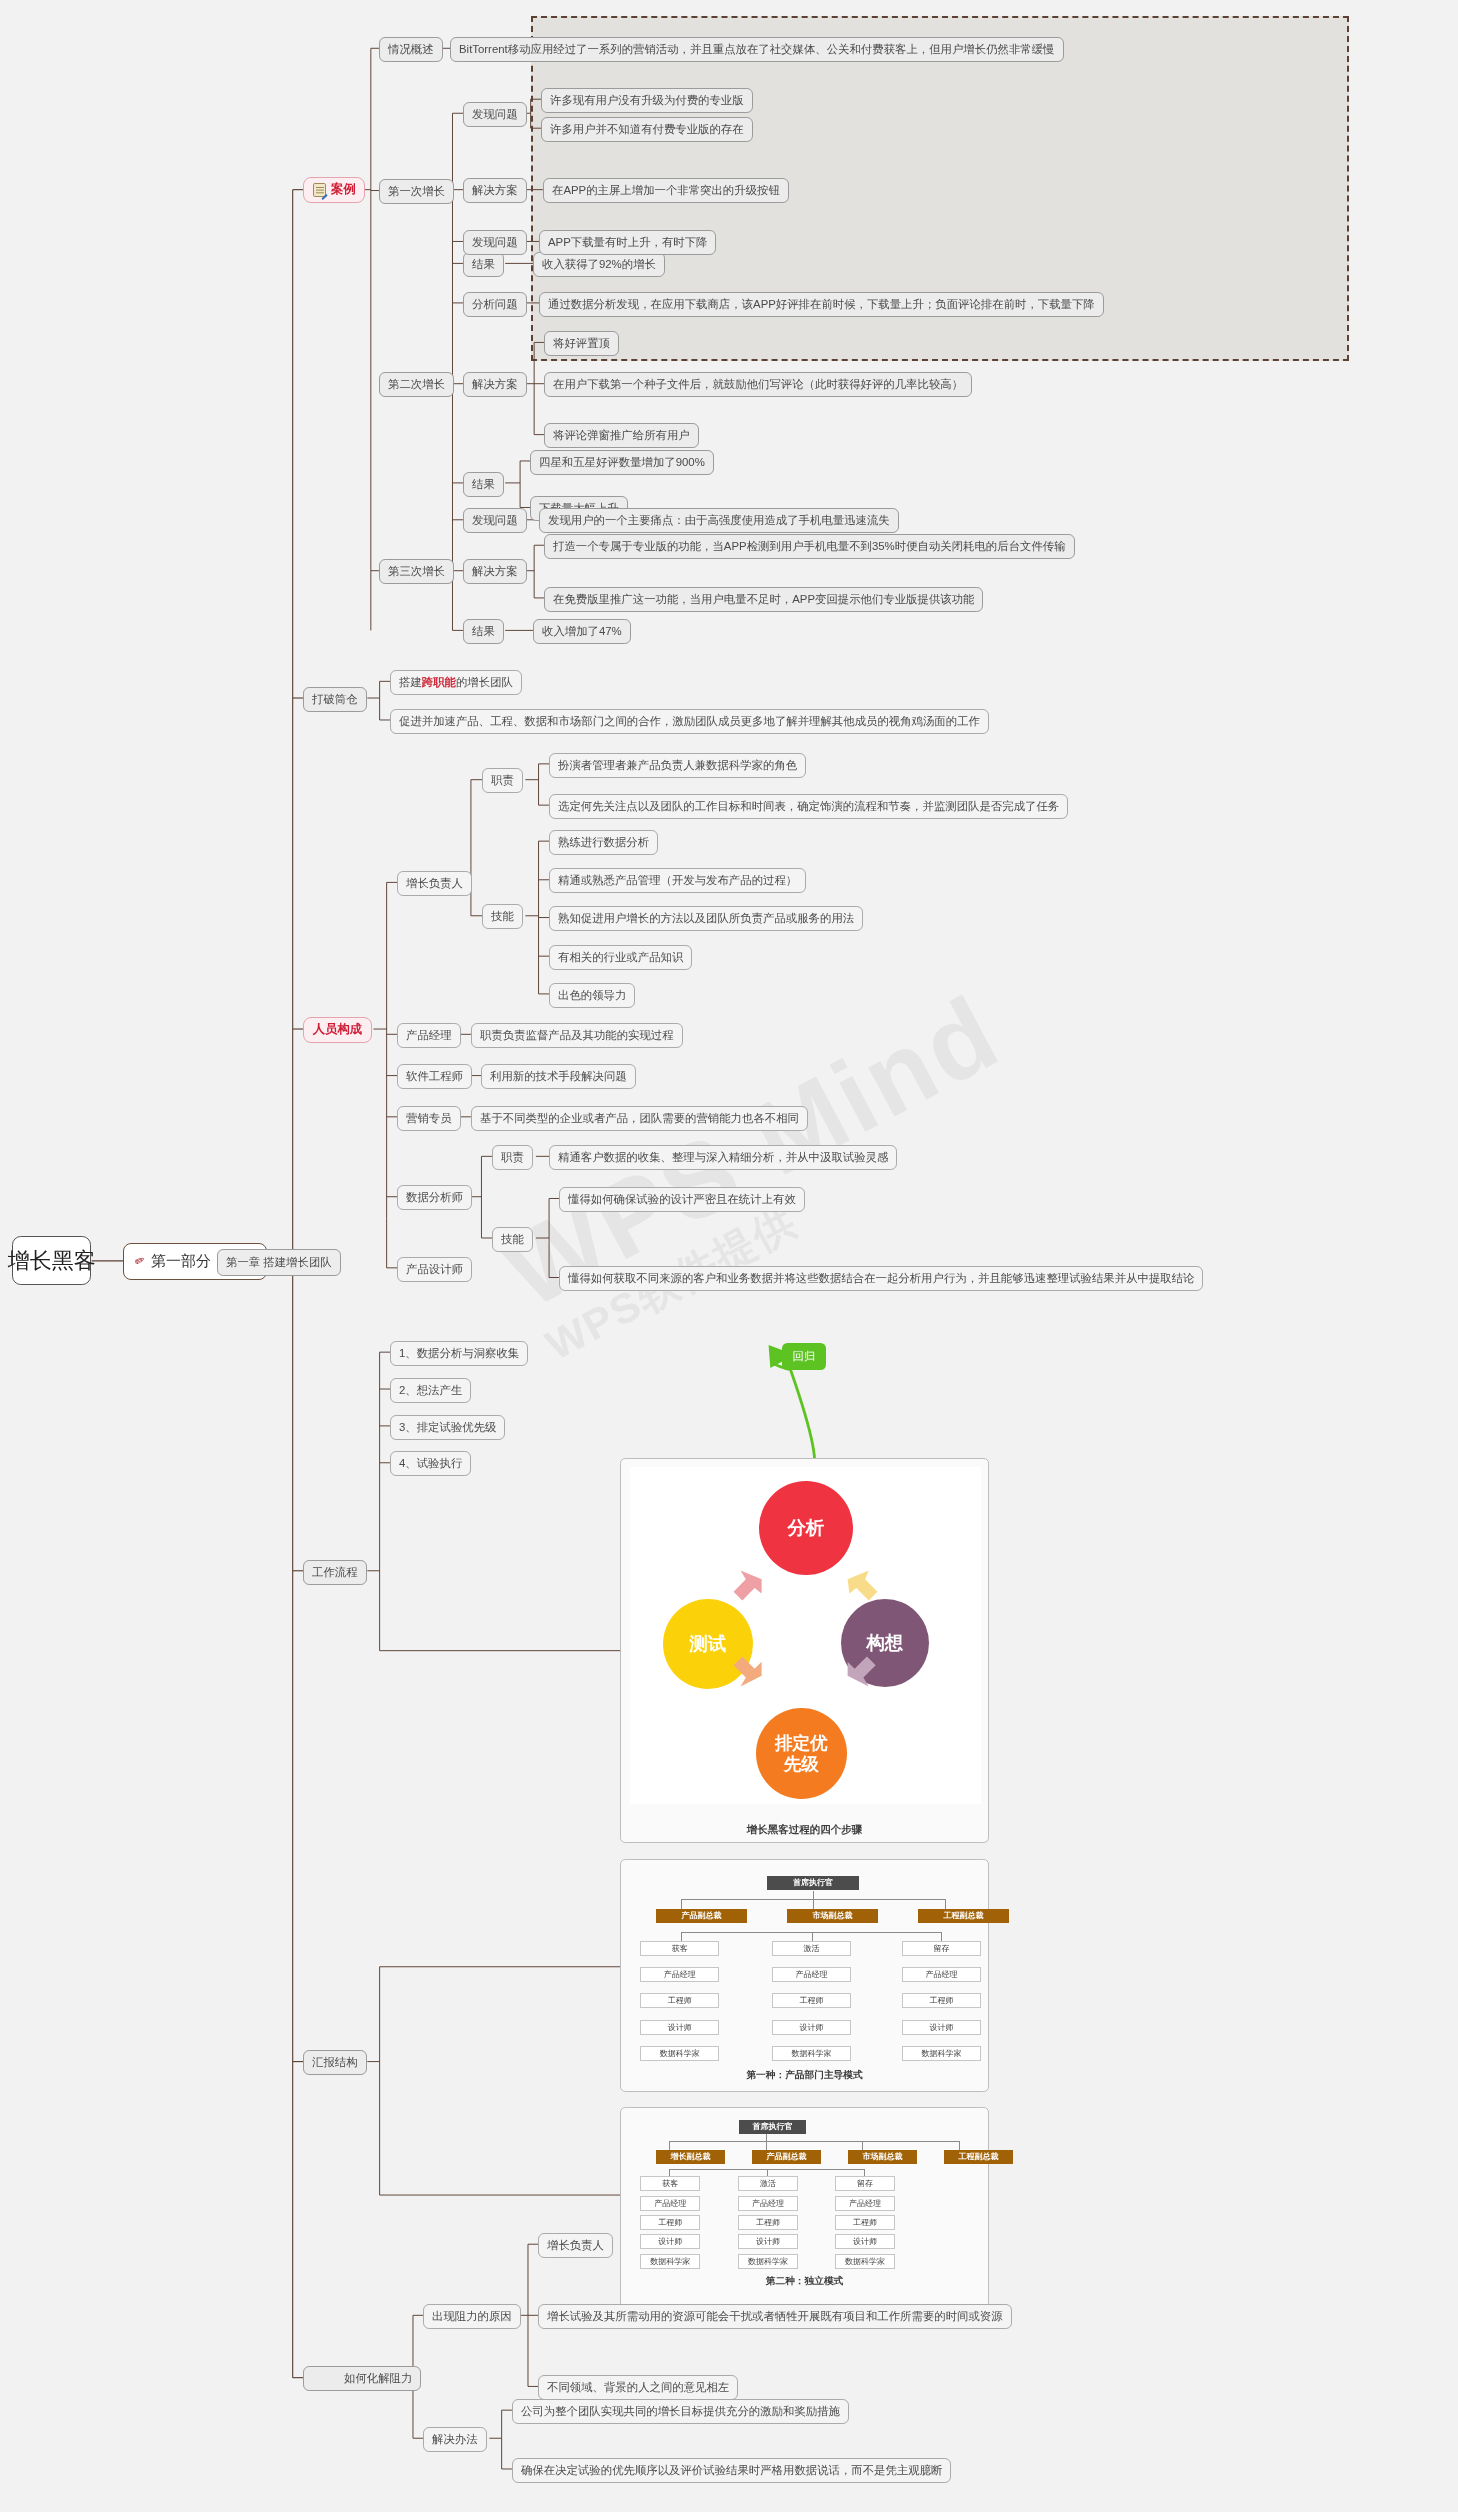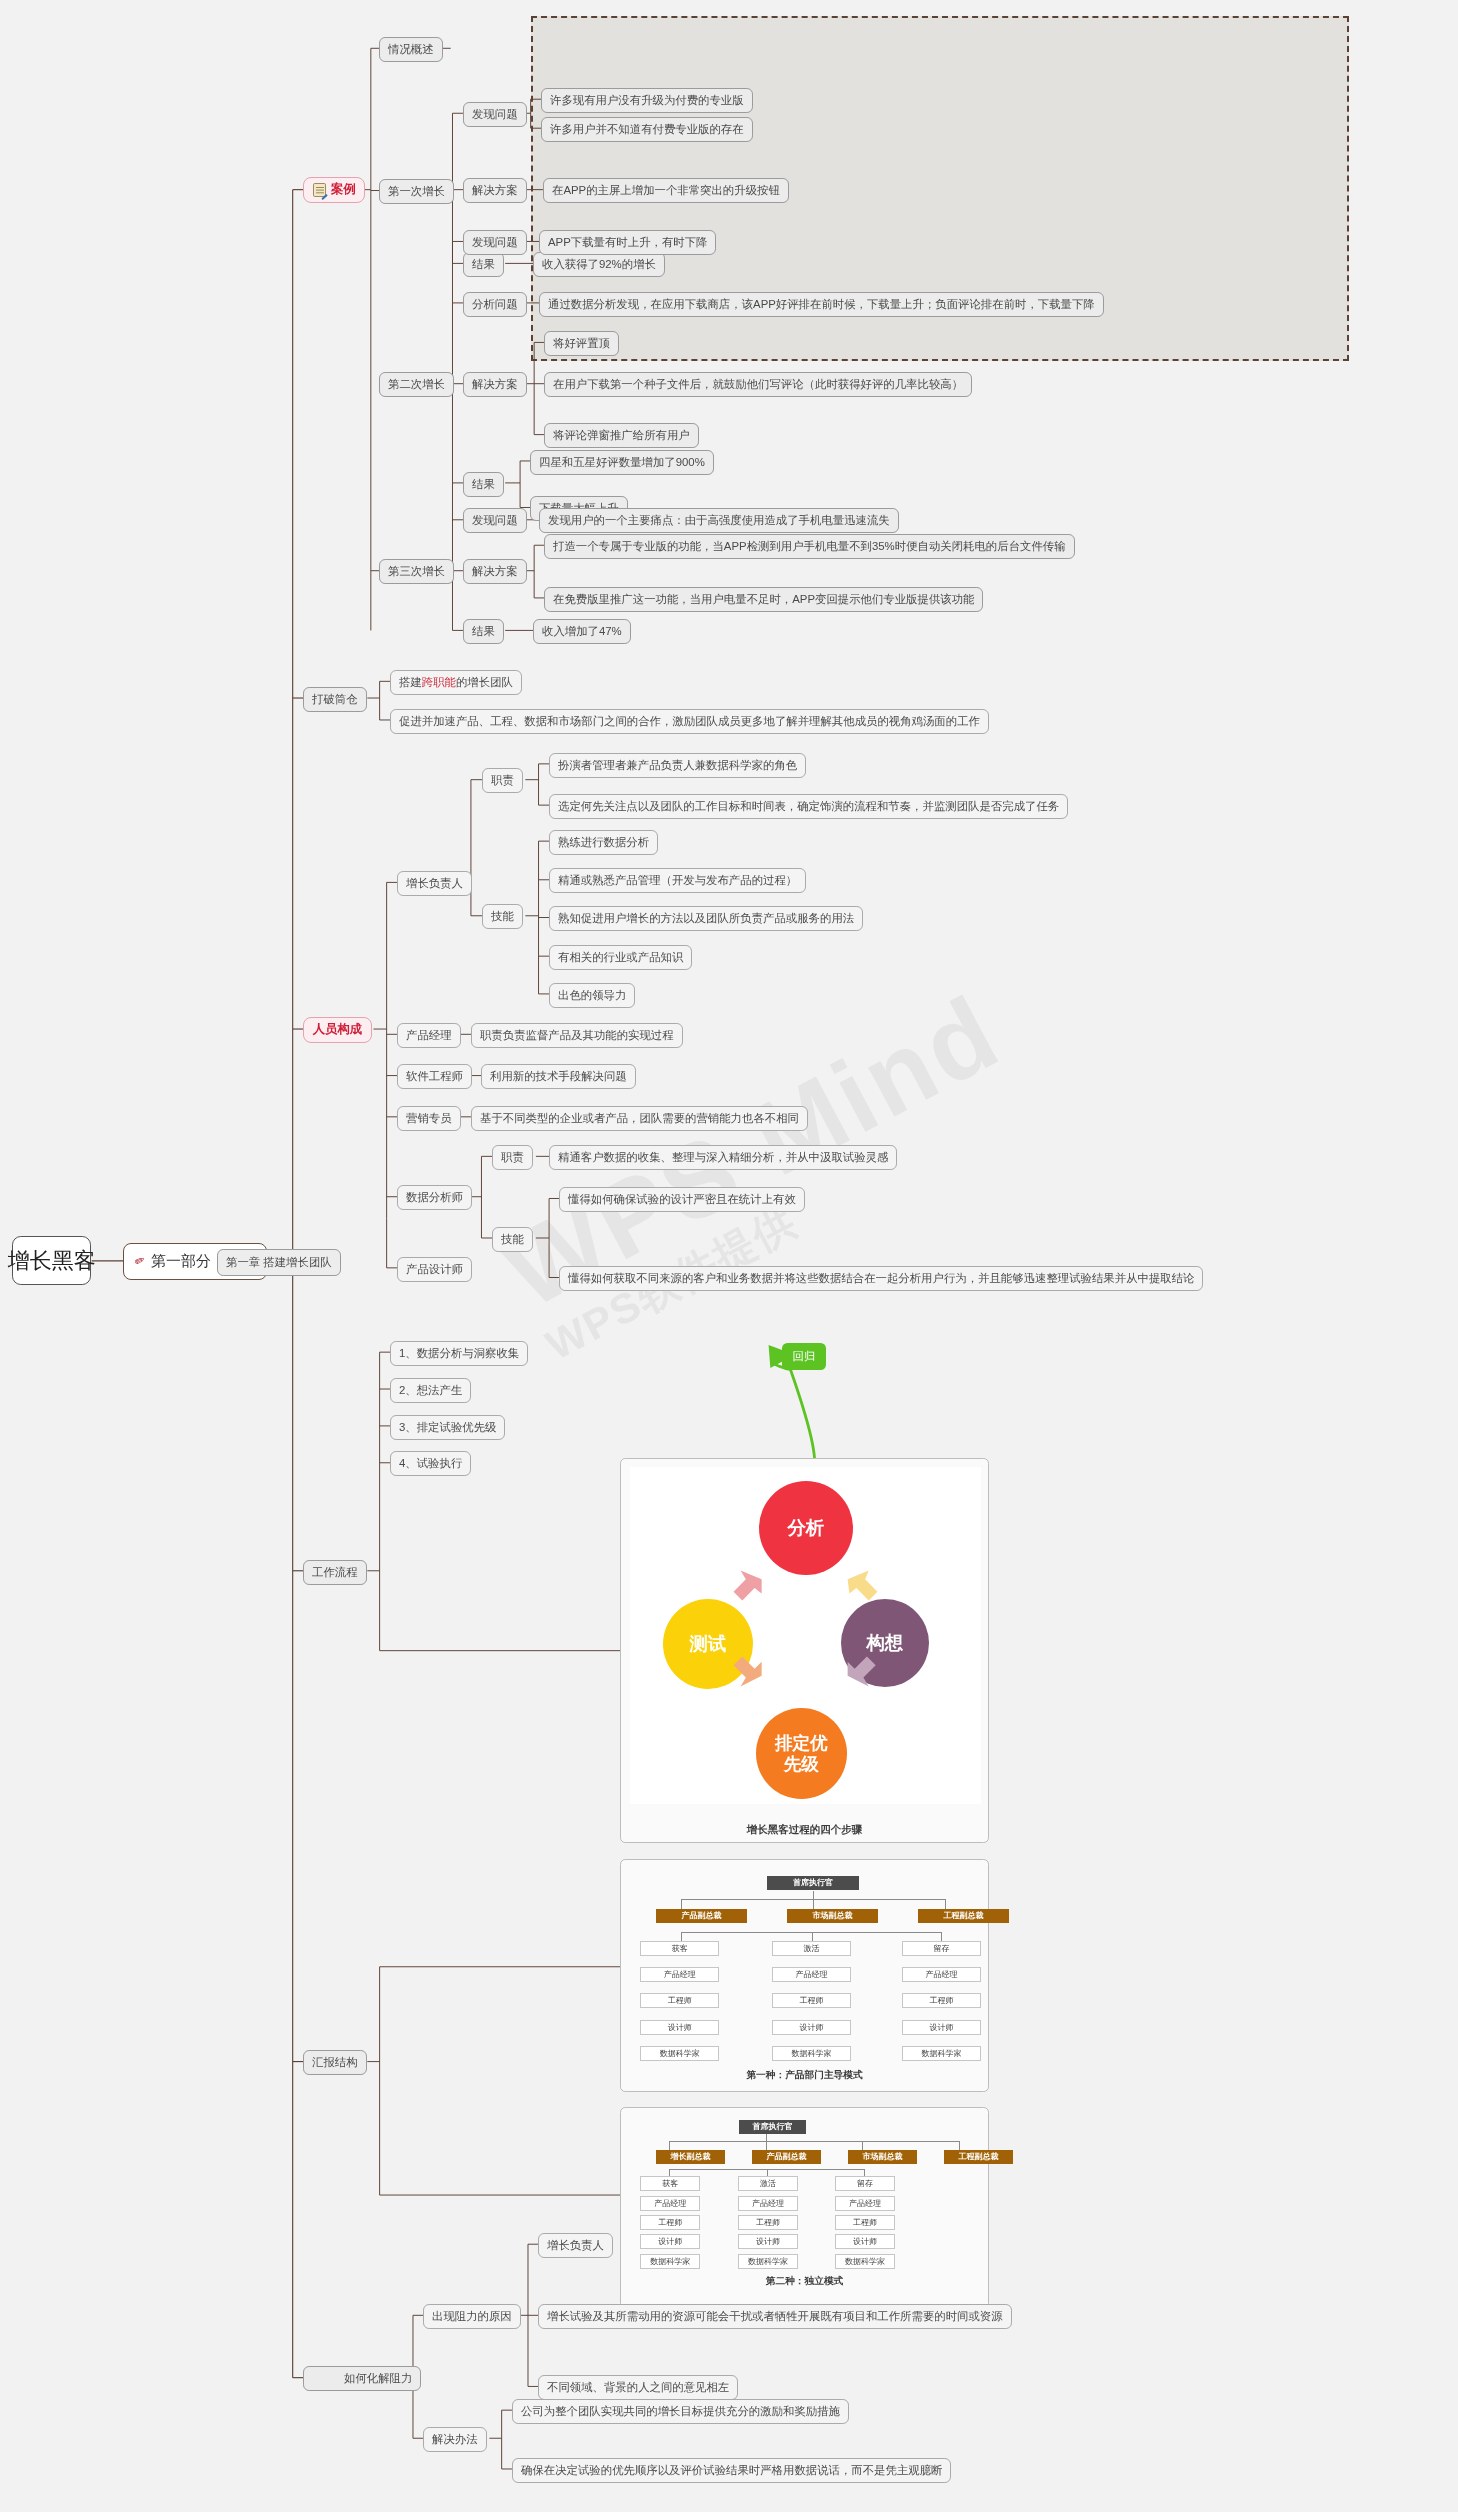--- a/index.html
+++ b/index.html
@@ -45,21 +45,21 @@
     font-size:22px; color:#222;
     display:flex; align-items:center; justify-content:center;
     padding:0;
   }
   .part{
     background:#fff; border:0.9px solid #6b5040; border-radius:8px;
     font-size:15px; color:#333; padding:8px 10.5px;
     display:flex; align-items:center; gap:6.1px;
   }
   .chapter{ background:#ededed; border-color:#9b9b9b; font-size:11.4px; padding:5.3px 8px;}
-  .hl{ color:#cf2b3b; font-weight:normal;}
+  .hl{ color:#cf2b3b; font-weight:bold;}
   .accent-node{
     background:#fdeff1; border:1.4px solid #e4a3ae; border-radius:8px;
     color:#cf1d37; font-weight:bold; font-size:12.3px;
     display:flex; align-items:center; gap:5.3px; padding:4.4px 8.8px;
   }
   .pencil-icon{ font-size:12.3px; color:#b2242f; transform:rotate(-25deg); display:inline-block;}
   .note-icon{
     width:13px;height:14px;display:inline-block;position:relative;
     background:#f2e7c6;border:0.9px solid #9d8c5a;border-radius:1.8px;
   }
@@ -323,20 +323,21 @@
     <span class="note-icon"></span>
     <span>案例</span>
   </div>
   <div class="node" style="left:303px; top:687px;">打破筒仓</div>
   <div class="node accent-node" style="left:303px; top:1017px;">人员构成</div>
   <div class="node" style="left:303px; top:1560px;">工作流程</div>
   <div class="node" style="left:303px; top:2050px;">汇报结构</div>
   <div class="node" style="left:303px; top:2366px;padding-left:40px;">如何化解阻力</div>
 
   <div class="node" style="left:379px; top:37px;">情况概述</div>
+  <div class="node" style="left:450px; top:37px;">BitTorrent移动应用经过了一系列的营销活动，并且重点放在了社交媒体、公关和付费获客上，但用户增长仍然非常缓慢</div>
 
   <div class="node" style="left:379px; top:179px;">第一次增长</div>
   <div class="node" style="left:463px; top:102px;">发现问题</div>
   <div class="node" style="left:541px; top:88px;">许多现有用户没有升级为付费的专业版</div>
   <div class="node" style="left:541px; top:117px;">许多用户并不知道有付费专业版的存在</div>
   <div class="node" style="left:463px; top:178px;">解决方案</div>
   <div class="node" style="left:543px; top:178px;">在APP的主屏上增加一个非常突出的升级按钮</div>
   <div class="node" style="left:463px; top:252px;">结果</div>
   <div class="node" style="left:533px; top:252px;">收入获得了92%的增长</div>
 

